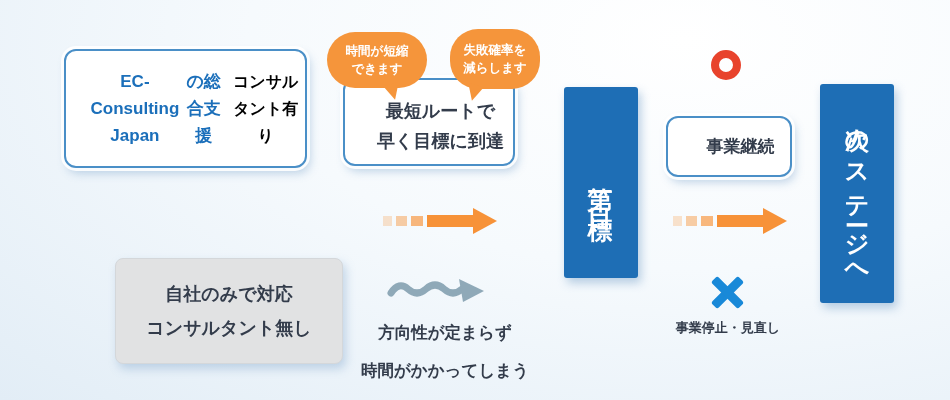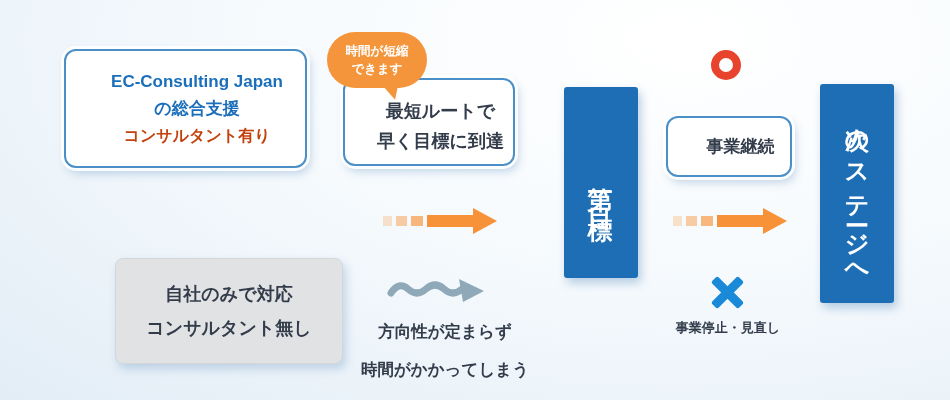--- a/index.html
+++ b/index.html
@@ -3,33 +3,33 @@
 <meta charset="utf-8">
 <style>
   html,body { margin:0; padding:0; }
   body { font-family:"Liberation Sans","DejaVu Sans",sans-serif; }
 
   .stage {
     position:relative; width:950px; height:400px; overflow:hidden;
     background: radial-gradient(ellipse at 72% 10%, #ffffff 0%, #f6fafd 45%, #e2edf6 100%);
   }
 
-  .pre { white-space:pre-line;font-family:Liberation Serif, serif; }
+  .pre { white-space:pre-line; }
 
   
   .wbox {
     position:absolute; background:#ffffff;
     border:2px solid #4a8fc7; border-radius:12px;
     box-shadow: 0 0 0 3px rgba(255,255,255,.9), 3px 5px 10px rgba(105,150,195,.42);
-    display:flex; flex-direction:column; align-items:center; justify-content:center;
+    display:flex; flex-direction:row; align-items:center; justify-content:center;
     text-align:center; box-sizing:border-box;padding-left:23px;
   }
   .box-consulting { left:64px; top:49px; width:243px; height:119px; }
   .box-consulting .t-blue { color:#1b6fba; font-weight:bold; font-size:17px; line-height:27px; }
-  .box-consulting .t-dark { color:#c2410c; font-weight:bold; font-size:16px; line-height:27px; }
+  .box-consulting .t-dark { color:#000000; font-weight:bold; font-size:16px; line-height:27px; }
 
   .box-route { left:343px; top:78px; width:172px; height:88px; padding-top:8px; z-index:1; }
   .box-route .txt { color:#333c4b; font-weight:bold; font-size:18px; line-height:30px; }
 
   .box-continuation { left:666px; top:95px; width:126px; height:61px;margin-top:21px; }
   .box-continuation .txt { color:#333c4b; font-weight:bold; font-size:17px; }
 
   
   .bubble {
     position:absolute; background:#f5953b; border-radius:28px;
@@ -95,20 +95,25 @@
     <div class="t-blue">EC-Consulting Japan</div>
     <div class="t-blue">の総合支援</div>
     <div class="t-dark">コンサルタント有り</div>
   </div>
 
   <div class="bubble bubble-time">
     <span class="pre">時間が短縮
 できます</span>
     <span class="tail tail-time"></span>
   </div>
+  <div class="bubble bubble-fail">
+    <span class="pre">失敗確率を
+減らします</span>
+    <span class="tail tail-fail"></span>
+  </div>
 
   <div class="wbox box-route">
     <div class="txt pre">最短ルートで
 早く目標に到達</div>
   </div>
 
   <svg class="arrow arrow-1" viewBox="0 0 115 28">
     <rect x="0" y="9" width="9" height="10" fill="#f79238" opacity="0.25"></rect>
     <rect x="13" y="9" width="11" height="10" fill="#f79238" opacity="0.45"></rect>
     <rect x="28" y="9" width="12" height="10" fill="#f79238" opacity="0.65"></rect>

